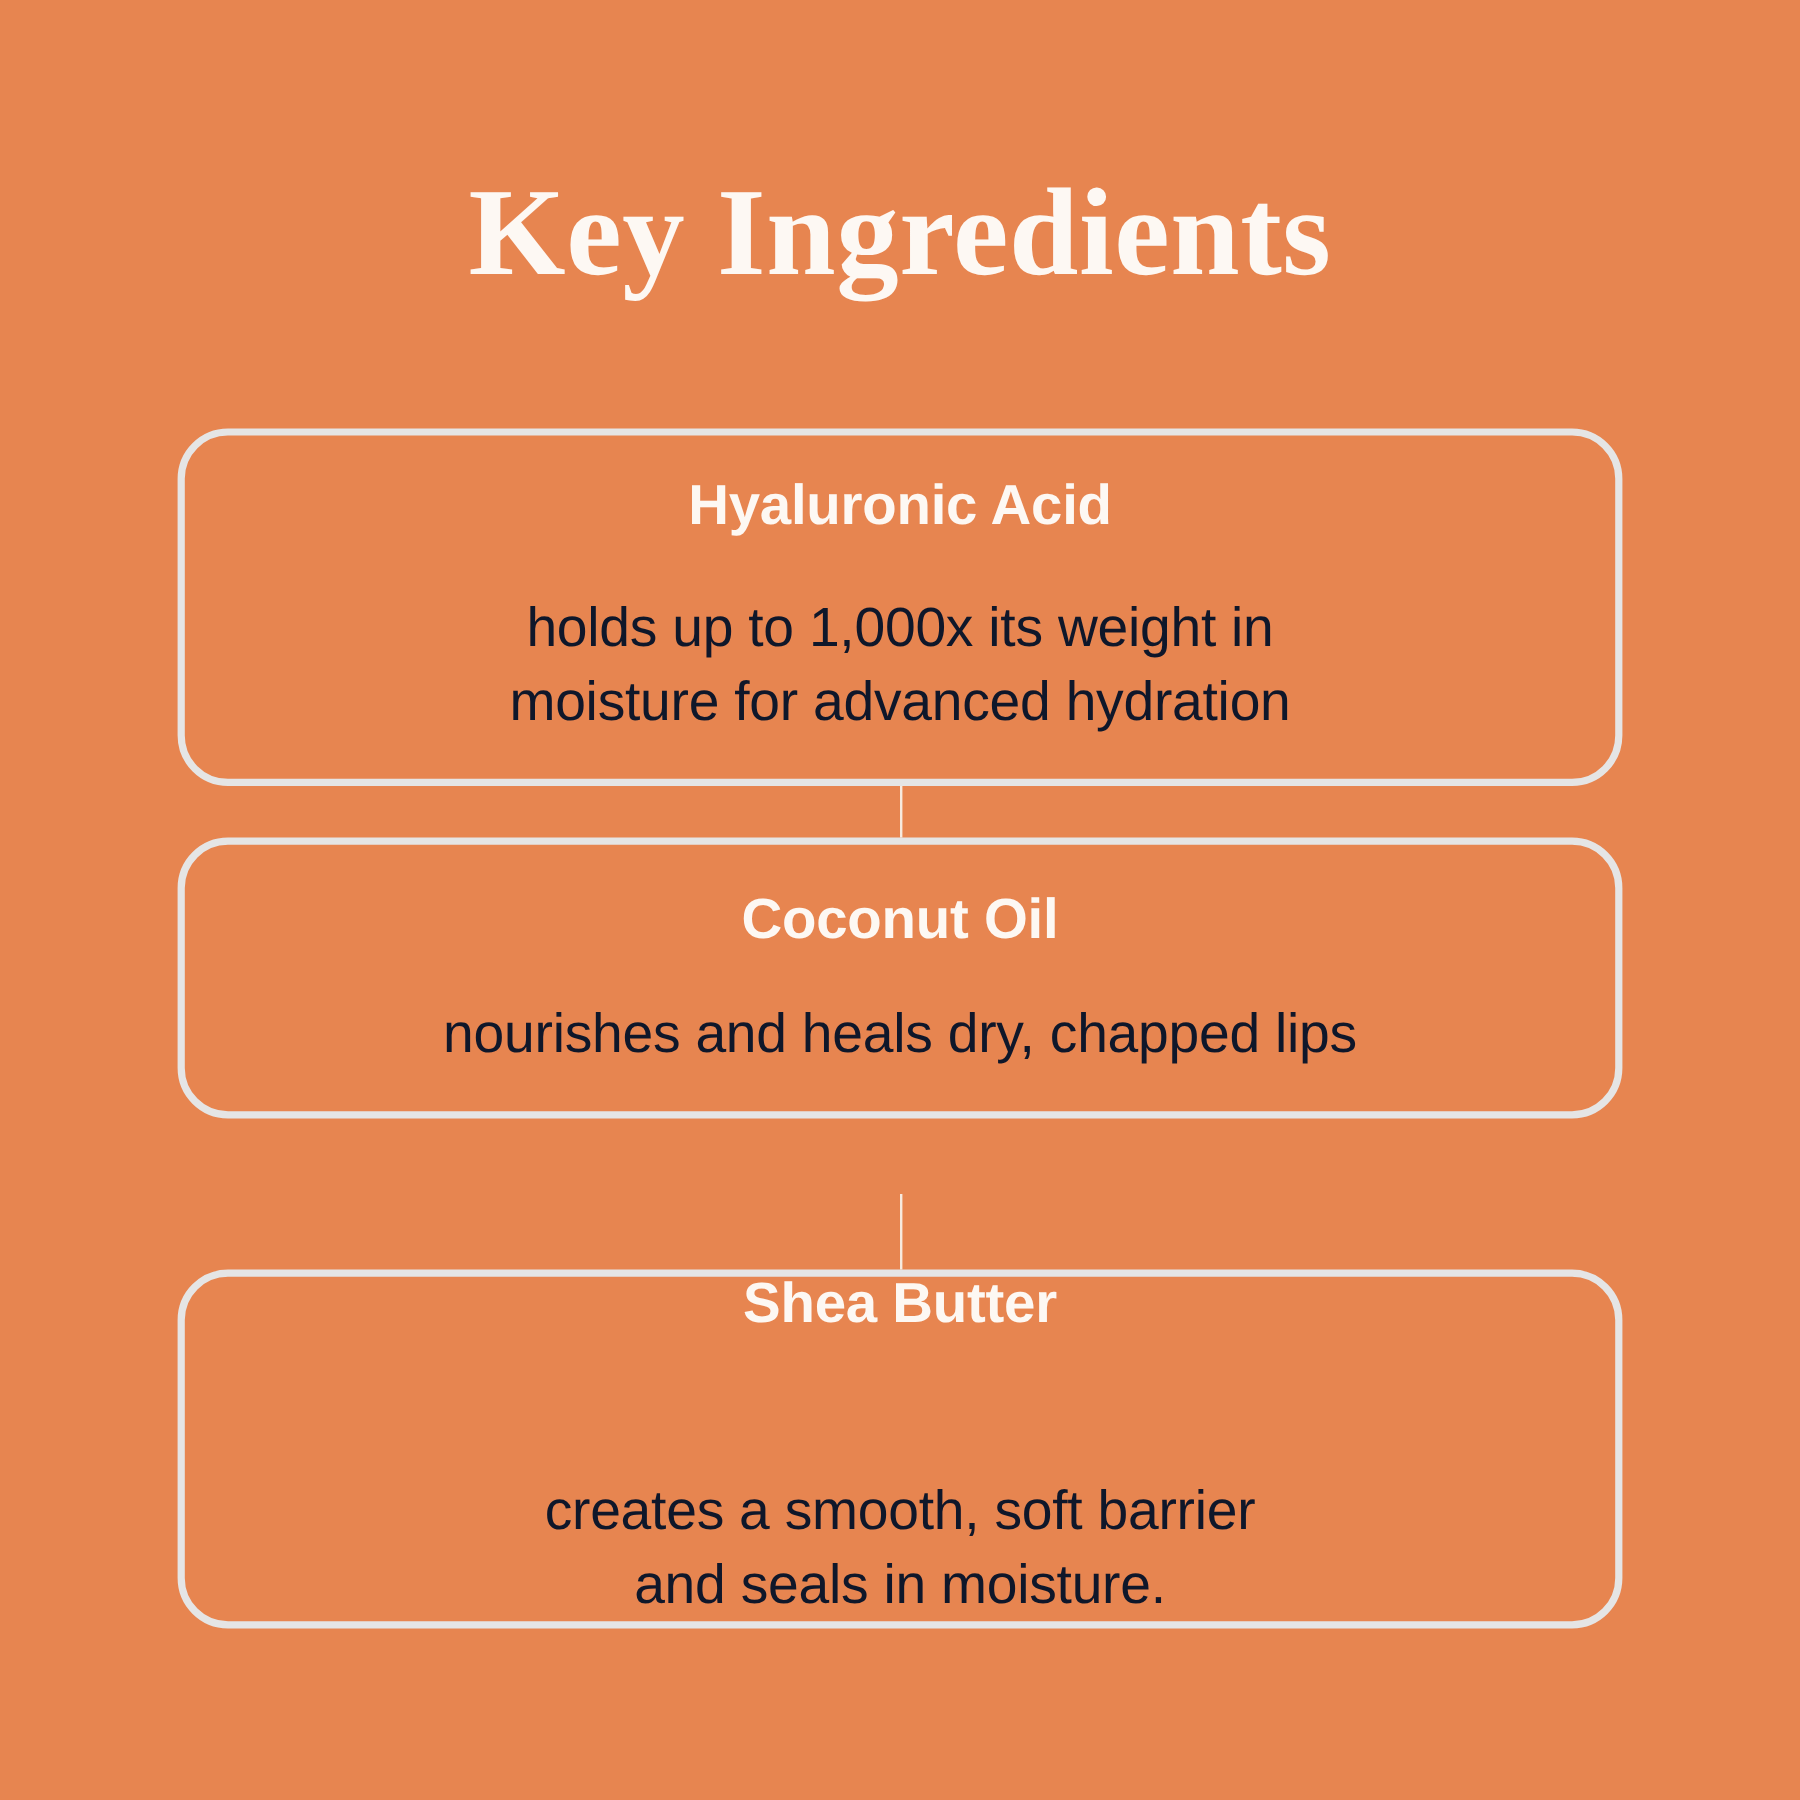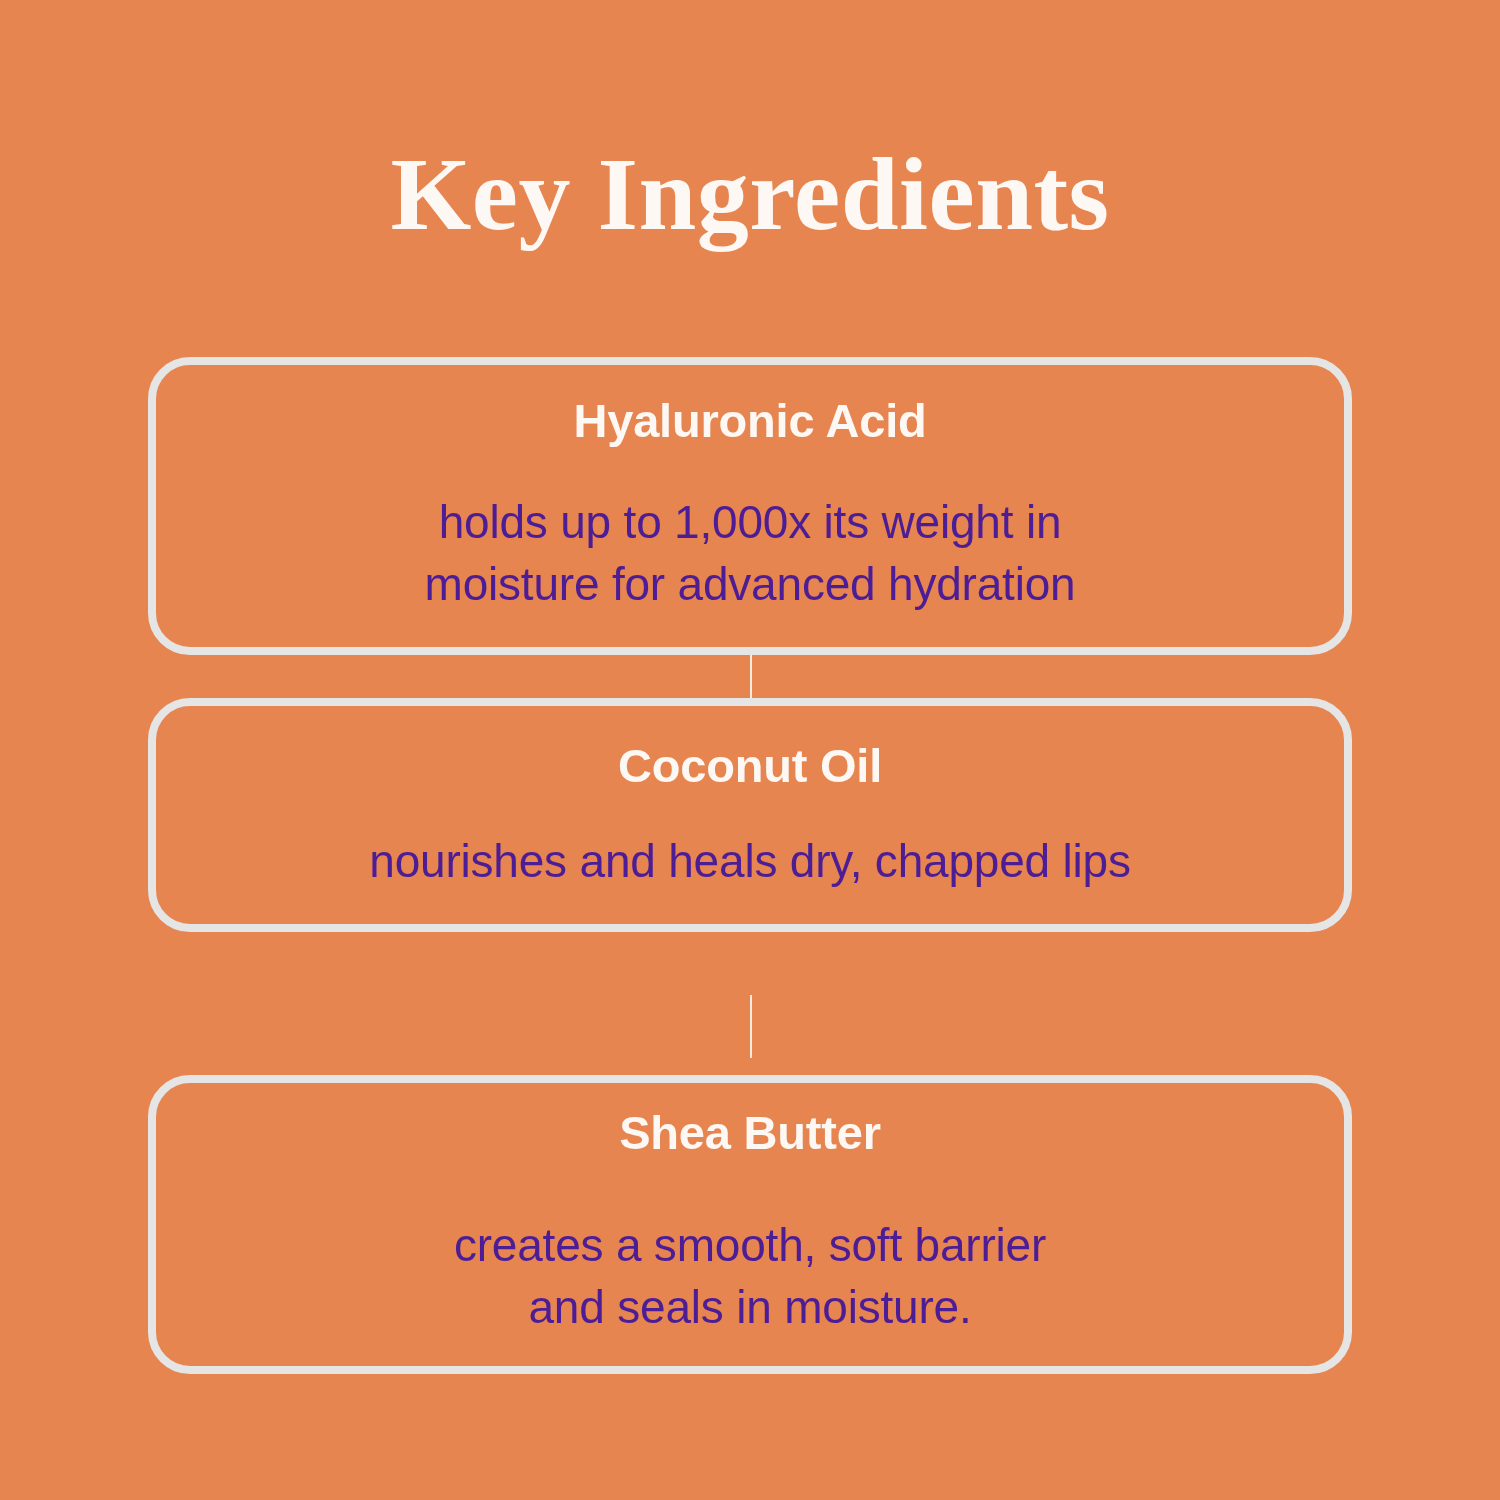--- a/index.html
+++ b/index.html
@@ -46,50 +46,50 @@
     left:148px;
     top:357px;
     width:1204px;
     height:1000px;
   }
 
   .card {
     position:absolute;
     left:0;
     width:1204px;
-    border:8px solid #e5e5e5;
+    border:6px solid #e5e5e5;
     border-radius:42px;
     background:transparent;
     display:flex;
     flex-direction:column;
     align-items:center;
     justify-content:center;
   }
 
   .card-1 { top:0px;   height:298px; }
   .card-2 { top:341px; height:234px; }
-  .card-3 { top:718px; height:299px; }
+  .card-3 { top:701px; height:299px;justify-content:space-between; }
 
   .card-title {
     font-family:"Liberation Sans", sans-serif;
     font-weight:700;
     font-size:47px;
     line-height:1.2;
     letter-spacing:-0.2px;
     color:#fdf8f3;
     text-align:center;
   }
 
   .card-desc {
     font-family:"Liberation Sans", sans-serif;
     font-weight:400;
     font-size:46px;
     line-height:62px;
     letter-spacing:-0.2px;
-    color:#4c1d95;
+    color:#0f172a;
     text-align:center;
     white-space:pre-line;
   }
 
   
   .card-1 .card-title { margin-top:-4px; }
   .card-1 .card-desc  { margin-top:42px; }
 
   .card-2 .card-title { margin-top:0px; }
   .card-2 .card-desc  { margin-top:36px;text-align:right; }

